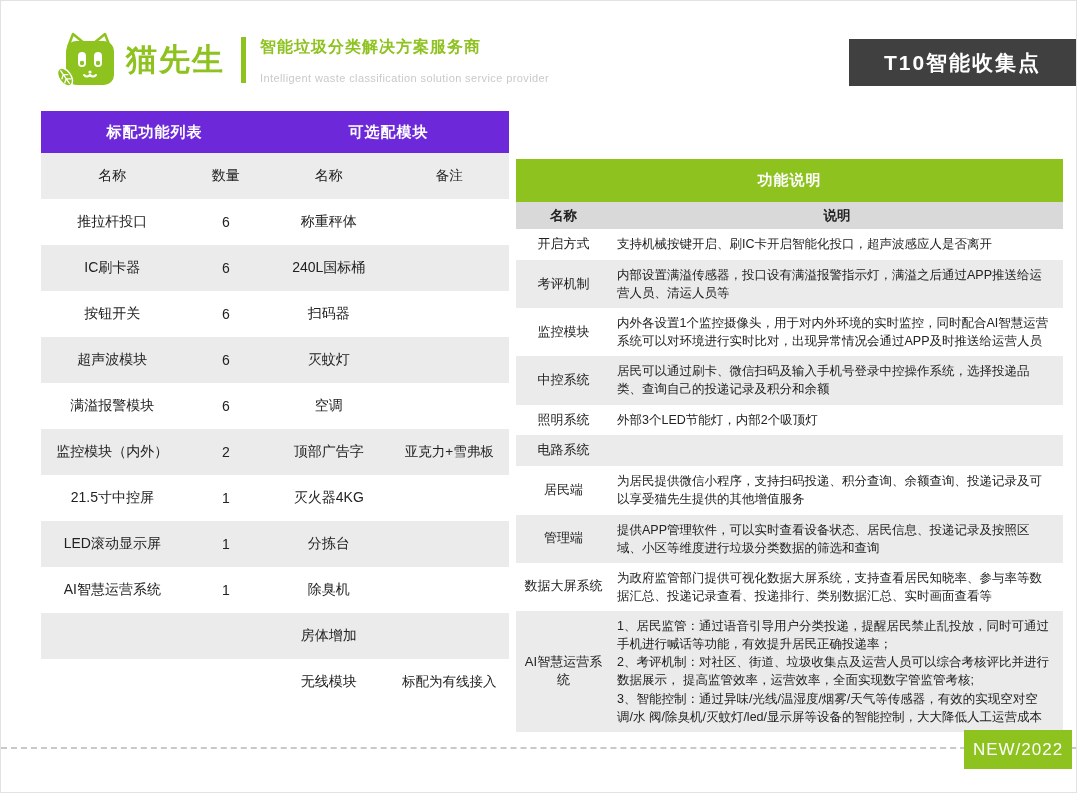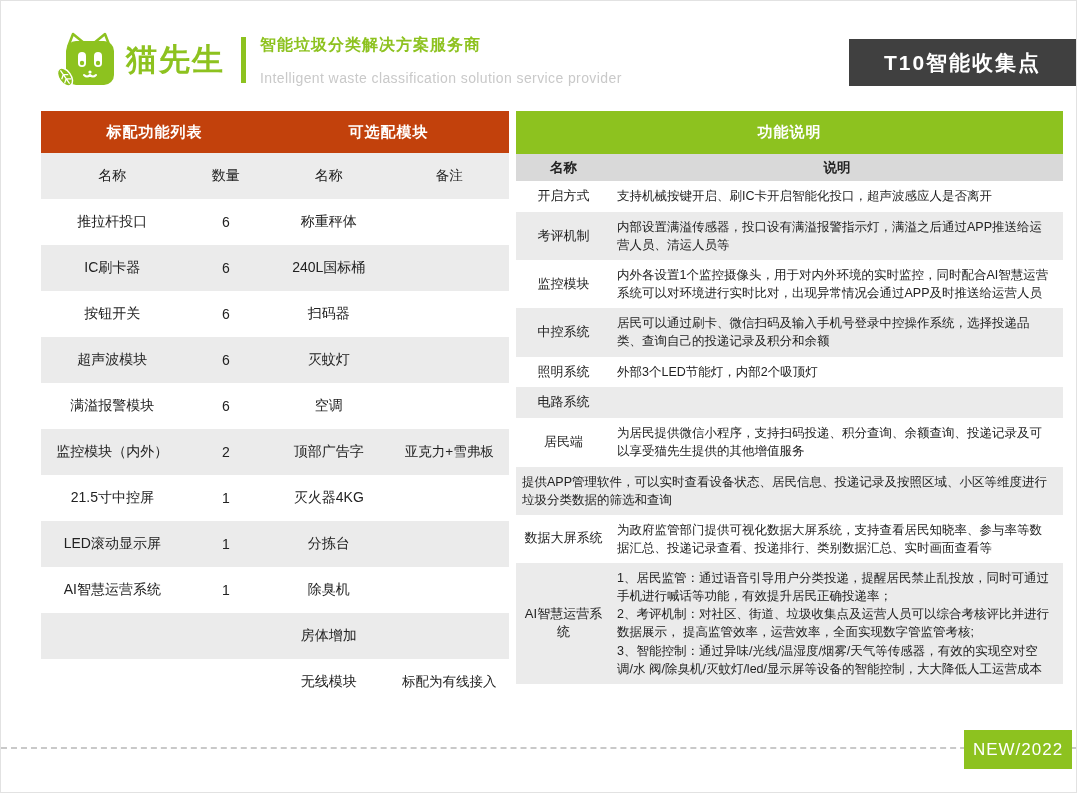--- a/index.html
+++ b/index.html
@@ -10,42 +10,42 @@
     background:#fff; border:1px solid #e2e2e2; overflow:hidden; color:#222;
   }
 
   
   .logo-row { position:absolute; top:30px; left:55px; display:flex; align-items:center; }
   .cat-svg { width:64px; height:58px; display:block; }
   .logo-text { font-size:31px; font-weight:bold; color:#8dc21f; margin-left:6px; letter-spacing:2px; }
   .logo-divider { width:5px; height:46px; background:#8dc21f; margin:0 14px 0 16px; }
   .tagline-col { display:flex; flex-direction:column; justify-content:center; }
   .tagline { font-size:16px; font-weight:bold; color:#8dc21f; letter-spacing:1px; }
-  .tagline-en { font-size:14px; color:#c9c9c9; margin-top:14px; letter-spacing:.4px; }
+  .tagline-en { font-size:11px; color:#c9c9c9; margin-top:14px; letter-spacing:.4px; }
   .product-badge {
     position:absolute; top:38px; right:0; width:227px; height:47px;
     background:#404040; color:#fff; font-size:21px; font-weight:bold;
     display:flex; align-items:center; justify-content:center; letter-spacing:2px;
   }
 
   
   .left-table { position:absolute; left:40px; top:110px; width:468px; }
-  .lt-group-header { display:flex; height:42px; background:#c2410c; color:#fff; font-size:15px; font-weight:bold; }
+  .lt-group-header { display:flex; height:42px; background:#6d28d9; color:#fff; font-size:15px; font-weight:bold; }
   .lt-group-header > div { display:flex; align-items:center; justify-content:center; letter-spacing:1px; }
   .g1 { width:48.5%; } .g2 { width:51.5%; }
   .lt-colheader, .lrow { display:flex; height:46px; font-size:14px; }
   .lt-colheader { background:#ececec; }
   .lrow.alt { background:#ebebeb; }
   .lcell { display:flex; align-items:center; justify-content:center; text-align:center; padding:0 2px; }
   .c1 { width:30.5%; } .c2 { width:18%; } .c3 { width:26%; } .c4 { width:25.5%; font-size:13.5px; }
 
   
   .right-table { position:absolute; left:515px; top:110px; width:547px; }
   .rt-header { height:43px; background:#8dc21f; color:#fff; font-size:15px; font-weight:bold;
-    display:flex; align-items:center; justify-content:center; letter-spacing:1px; }
+    display:flex; align-items:center; justify-content:center; letter-spacing:1px;margin-top:48px; }
   .rt-colheader { display:flex; height:27px; background:#d9d9d9; font-size:13.5px; font-weight:bold; }
   .rt-colheader > div { display:flex; align-items:center; justify-content:center; }
   .rh1 { width:95px; } .rh2 { flex:1; }
   .rrow { display:flex; font-size:12.5px; line-height:1.45; min-height:30px; }
   .rrow.alt { background:#ebebeb; }
   .rname { width:95px; display:flex; align-items:center; justify-content:center;
     text-align:center; padding:6px 6px; font-size:13px; }
   .rdesc { flex:1; display:flex; align-items:center; padding:6px 10px 6px 6px; white-space:pre-line; }
 
   
@@ -196,20 +196,21 @@
           <div class="rdesc">外部3个LED节能灯，内部2个吸顶灯</div>
         </div>
         <div class="rrow alt">
           <div class="rname">电路系统</div>
         </div>
         <div class="rrow">
           <div class="rname">居民端</div>
           <div class="rdesc">为居民提供微信小程序，支持扫码投递、积分查询、余额查询、投递记录及可以享受猫先生提供的其他增值服务</div>
         </div>
         <div class="rrow alt">
+          <div class="rname">管理端</div>
           <div class="rdesc">提供APP管理软件，可以实时查看设备状态、居民信息、投递记录及按照区域、小区等维度进行垃圾分类数据的筛选和查询</div>
         </div>
         <div class="rrow">
           <div class="rname">数据大屏系统</div>
           <div class="rdesc">为政府监管部门提供可视化数据大屏系统，支持查看居民知晓率、参与率等数据汇总、投递记录查看、投递排行、类别数据汇总、实时画面查看等</div>
         </div>
         <div class="rrow alt">
           <div class="rname">AI智慧运营系统</div>
           <div class="rdesc">1、居民监管：通过语音引导用户分类投递，提醒居民禁止乱投放，同时可通过手机进行喊话等功能，有效提升居民正确投递率；
 2、考评机制：对社区、街道、垃圾收集点及运营人员可以综合考核评比并进行数据展示， 提高监管效率，运营效率，全面实现数字管监管考核;

